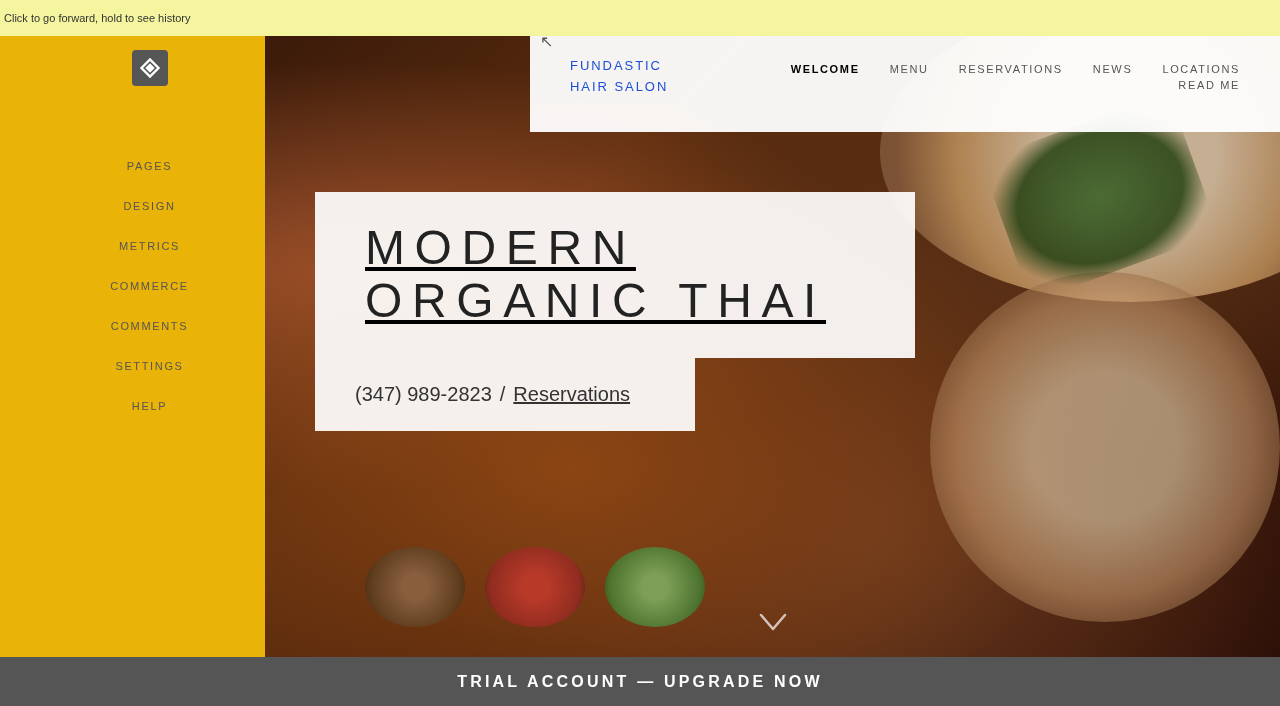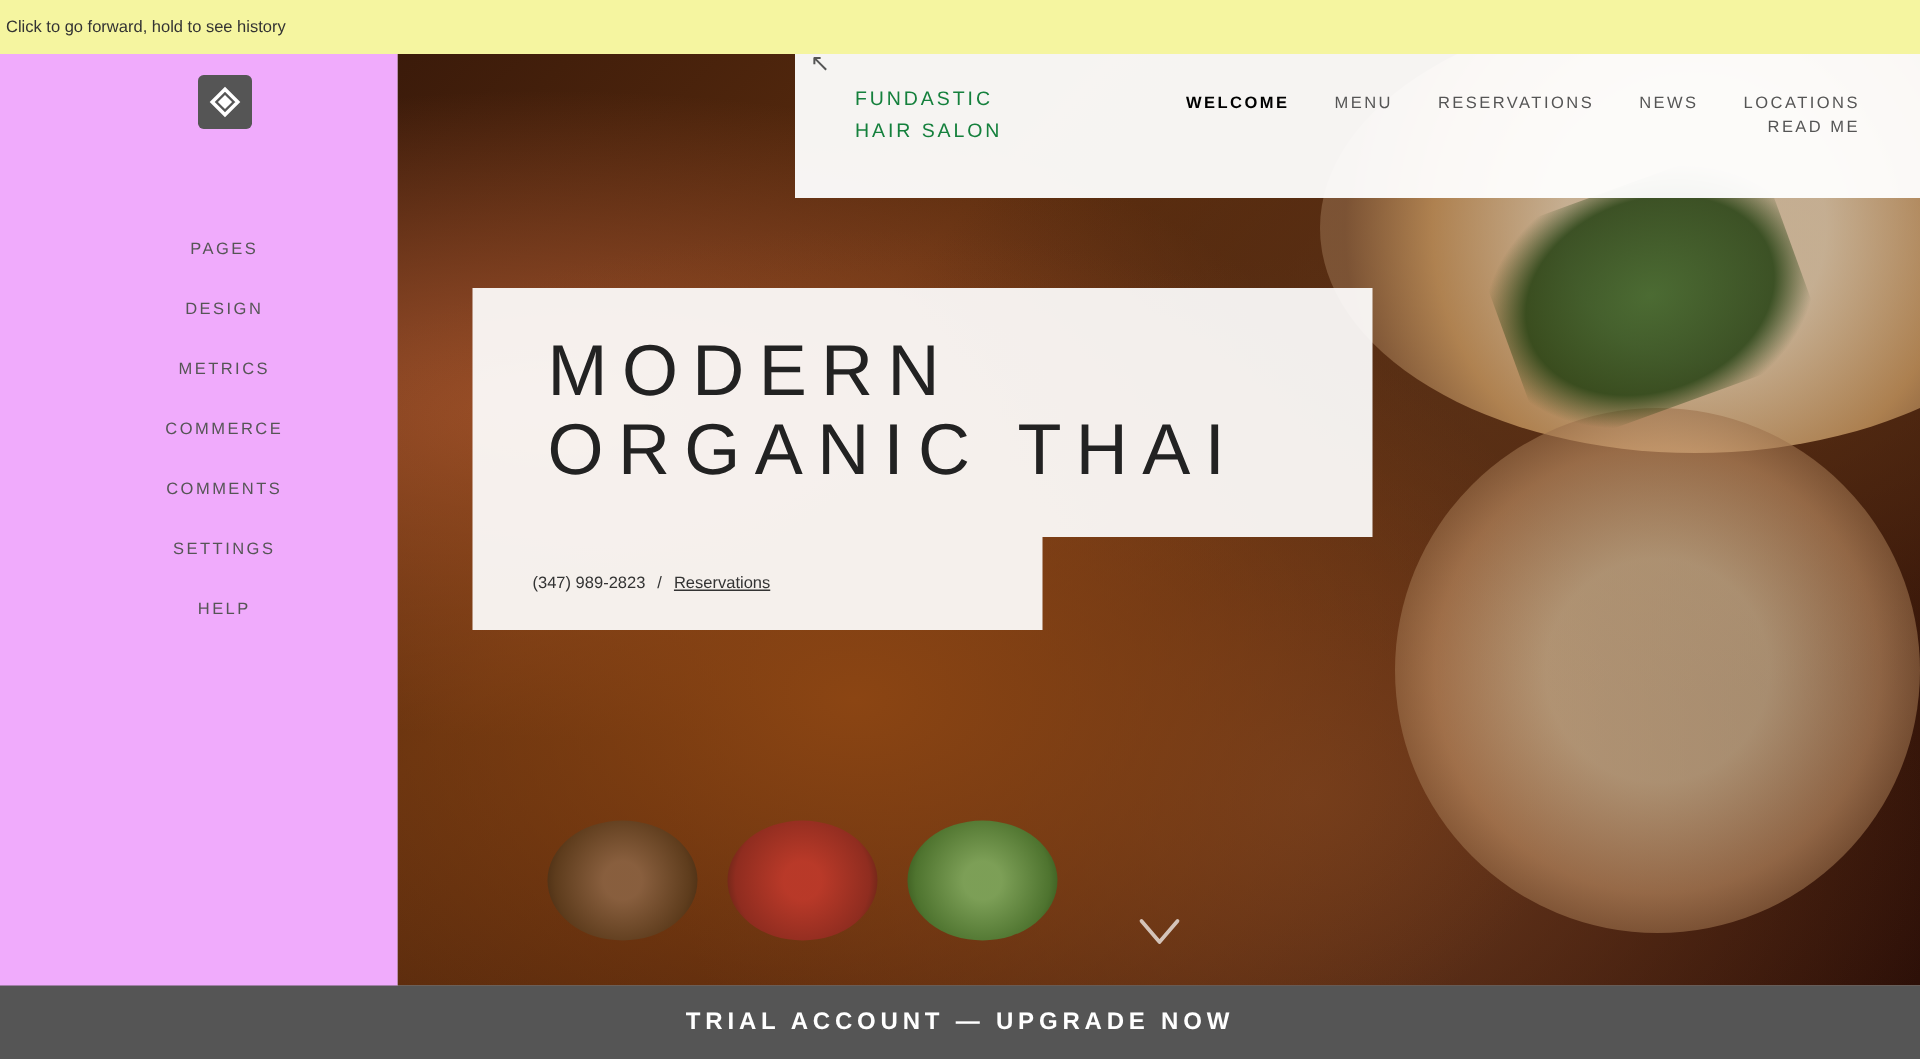--- a/index.html
+++ b/index.html
@@ -18,21 +18,21 @@
       font-size: 11px;
       color: #333;
     }
 
     
     .sidebar {
       position: absolute;
       top: 0; left: 0;
       width: 265px;
       height: 706px;
-      background: #f0abfc;
+      background: #eab308;
       display: flex;
       flex-direction: column;
       align-items: center;
       z-index: 50;
       padding-left: 34px;
     }
 
     .sidebar-logo {
       margin-top: 50px;
       margin-bottom: 60px;
@@ -74,21 +74,21 @@
       z-index: 40;
       display: flex;
       align-items: center;
       justify-content: space-between;
       padding: 0 40px;
     }
 
     .site-logo-text {
       font-size: 13px;
       letter-spacing: 0.15em;
-      color: #15803d;
+      color: #1d4ed8;
       line-height: 1.6;
       text-transform: uppercase;
       font-weight: 300;
     }
 
     .site-nav-links {
       display: flex;
       flex-direction: column;
       align-items: flex-end;
       gap: 4px;
@@ -194,20 +194,21 @@
       justify-content: flex-start;
       padding-top: 60px;
     }
 
     .hero-title-box {
       background: rgba(255,255,255,0.92);
       padding: 30px 50px;
       margin-left: 50px;
       display: inline-block;
       max-width: 600px;
+      text-decoration: underline;
     }
 
     .hero-title {
       font-size: 48px;
       letter-spacing: 0.2em;
       color: #222;
       font-weight: 300;
       text-transform: uppercase;
       line-height: 1.1;
     }
@@ -221,21 +222,21 @@
     }
 
     .hero-voted {
       font-size: 14px;
       color: #333;
       margin-bottom: 14px;
       font-weight: 400;
     }
 
     .hero-contact {
-      font-size: 11px;
+      font-size: 20px;
       color: #333;
       display: flex;
       align-items: center;
       gap: 8px;
     }
 
     .hero-phone {
       color: #333;
     }
 

